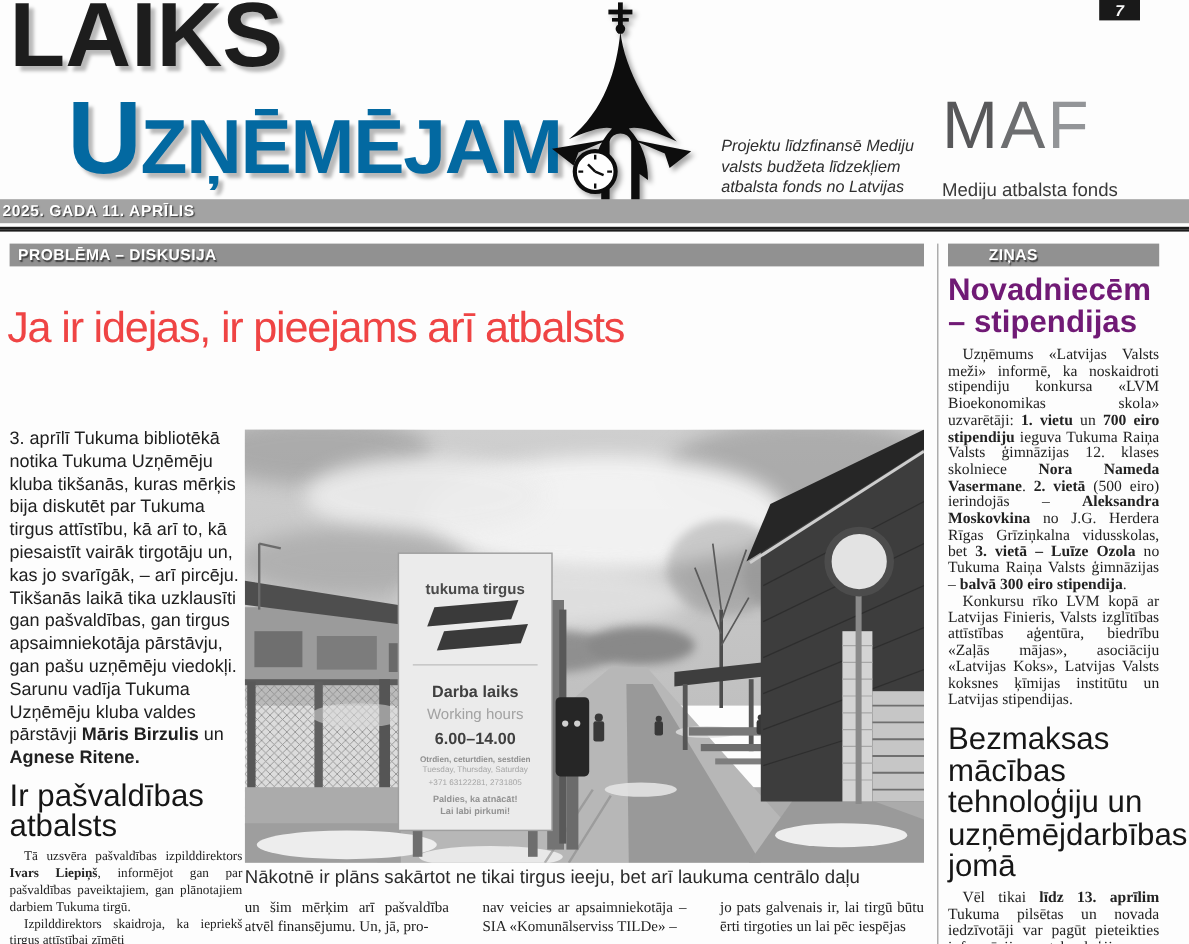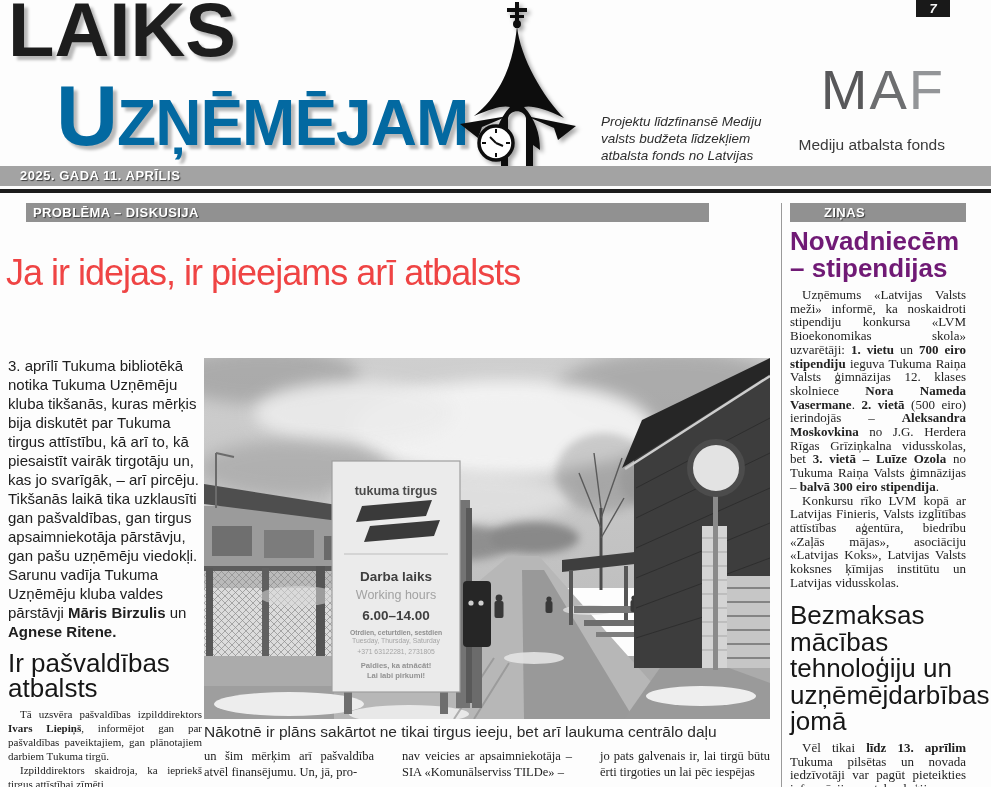--- a/index.html
+++ b/index.html
@@ -11,36 +11,36 @@
   .m-title1{position:absolute;left:8px;top:-14px;font-size:76px;font-weight:700;
             letter-spacing:0px;color:#1d1d1d;text-shadow:4px 4px 3px #b9b9b9;}
   .m-title2{position:absolute;left:24px;top:72px;font-weight:700;color:#0369a1;
             text-shadow:4px 4px 3px #b9b9b9;letter-spacing:-1px;white-space:nowrap;margin-left:32px;}
   .m-title2 .big{font-size:86px;line-height:86px;}
   .m-title2 .rest{font-size:64px;line-height:86px;}
   .tower{position:absolute;left:452px;top:0px;width:132px;height:172px;
          filter:drop-shadow(3px 3px 2px rgba(0,0,0,.35));}
   .funding{position:absolute;left:601px;top:113px;width:200px;font-style:italic;
            font-size:13.5px;line-height:17px;color:#2e2e2e;}
-  .maf{position:absolute;left:785px;top:62px;width:160px;text-align:right;}
+  .maf{position:absolute;left:785px;top:76px;width:160px;}
   .maf-letters{font-size:56px;line-height:56px;font-weight:400;letter-spacing:2px;}
   .maf-caption{font-size:15.5px;color:#3a3a3a;margin-top:18px;white-space:nowrap;}
   .pagenum{position:absolute;left:916px;top:0;width:34px;height:17px;background:#191919;
            color:#f5f5f5;font-size:13px;font-weight:700;text-align:center;line-height:17px;font-style:italic;}
   .datebar{position:absolute;left:0;top:166px;width:991px;height:20px;background:#a3a3a3;
-           color:#fff;font-size:13px;font-weight:700;line-height:20px;padding-left:20px;
+           color:#fff;font-size:13px;font-weight:700;line-height:20px;padding-left:2px;
            text-shadow:1px 1px 1px #3c3c3c;letter-spacing:.5px;}
   .dblrule{position:absolute;left:0;top:189px;width:991px;height:3px;
            border-top:2px solid #1c1c1c;border-bottom:2px solid #1c1c1c;}
 
   
   .secbar{position:absolute;top:203px;height:19px;background:#919191;color:#fff;
           font-size:13px;font-weight:700;line-height:19px;padding-left:7px;
           text-shadow:1px 1px 1px #3c3c3c;letter-spacing:.4px;}
-  .secbar.left{left:8px;width:683px;margin-left:18px;}
+  .secbar.left{left:8px;width:762px;}
   .secbar.right{left:790px;width:176px;padding-left:34px;}
   .vdivider{position:absolute;left:781px;top:203px;width:1px;height:584px;background:#9a9a9a;}
 
   
   .headline{position:absolute;left:6px;top:222px;width:780px;font-size:36px;line-height:53px;
             font-weight:400;color:#ef4444;letter-spacing:-1px;}
   .leftcol{position:absolute;left:8px;top:356px;width:194px;}
   .lead{font-size:15px;line-height:19px;color:#202020;margin:0 0 10px 0;}
   .subhead{font-size:26px;line-height:25px;font-weight:400;color:#161616;margin:0 0 7px 0;
            font-family:"Liberation Sans",sans-serif;}
@@ -284,18 +284,18 @@
 
   <div class="bottomcols" data-interactable="false">
     <div class="bcol" data-interactable="false"><span>un šim mērķim arī pašvaldība atvēl finansējumu. Un, jā, pro-</span></div>
     <div class="bcol" data-interactable="false"><span>nav veicies ar apsaimniekotāja – SIA «Komunālserviss TILDe» –</span></div>
     <div class="bcol" data-interactable="false"><span>jo pats galvenais ir, lai tirgū būtu ērti tirgoties un lai pēc iespējas</span></div>
   </div>
 
   <div class="newscol" data-interactable="false">
     <h2 class="news-h" data-interactable="false">Novadniecēm – stipendijas</h2>
     <p class="news-p" data-interactable="false"><span>Uzņēmums «Latvijas Valsts meži» informē, ka noskaidroti stipendiju konkursa «LVM Bioekonomikas skola» uzvarētāji: </span><span class="b">1. vietu</span><span> un </span><span class="b">700 eiro stipendiju</span><span> ieguva Tukuma Raiņa Valsts ģimnāzijas 12. klases skolniece </span><span class="b">Nora Nameda Vasermane</span><span>. </span><span class="b">2. vietā</span><span> (500 eiro) ierindojās – </span><span class="b">Aleksandra Moskovkina</span><span> no J.G. Herdera Rīgas Grīziņkalna vidusskolas, bet </span><span class="b">3. vietā – Luīze Ozola</span><span> no Tukuma Raiņa Valsts ģimnāzijas – </span><span class="b">balvā 300 eiro stipendija</span><span>.</span></p>
-    <p class="news-p" data-interactable="false"><span>Konkursu rīko LVM kopā ar Latvijas Finieris, Valsts izglītības attīstības aģentūra, biedrību «Zaļās mājas», asociāciju «Latvijas Koks», Latvijas Valsts koksnes ķīmijas institūtu un Latvijas vidusskolas.</span></p>
+    <p class="news-p" data-interactable="false"><span>Konkursu rīko LVM kopā ar Latvijas Finieris, Valsts izglītības attīstības aģentūra, biedrību «Zaļās mājas», asociāciju «Latvijas Koks», Latvijas Valsts koksnes ķīmijas institūtu un Latvijas stipendijas.</span></p>
     <h2 class="news-h2" data-interactable="false">Bezmaksas mācības tehnoloģiju un uzņēmējdarbības jomā</h2>
     <p class="news-p" data-interactable="false"><span>Vēl tikai </span><span class="b">līdz 13. aprīlim</span><span> Tukuma pilsētas un novada iedzīvotāji var pagūt pieteikties informācijas tehnoloģiju un jaunuzņēmumu izglītības programmas „Start</span></p>
   </div>
 
 </div>
 
 </body></html>

